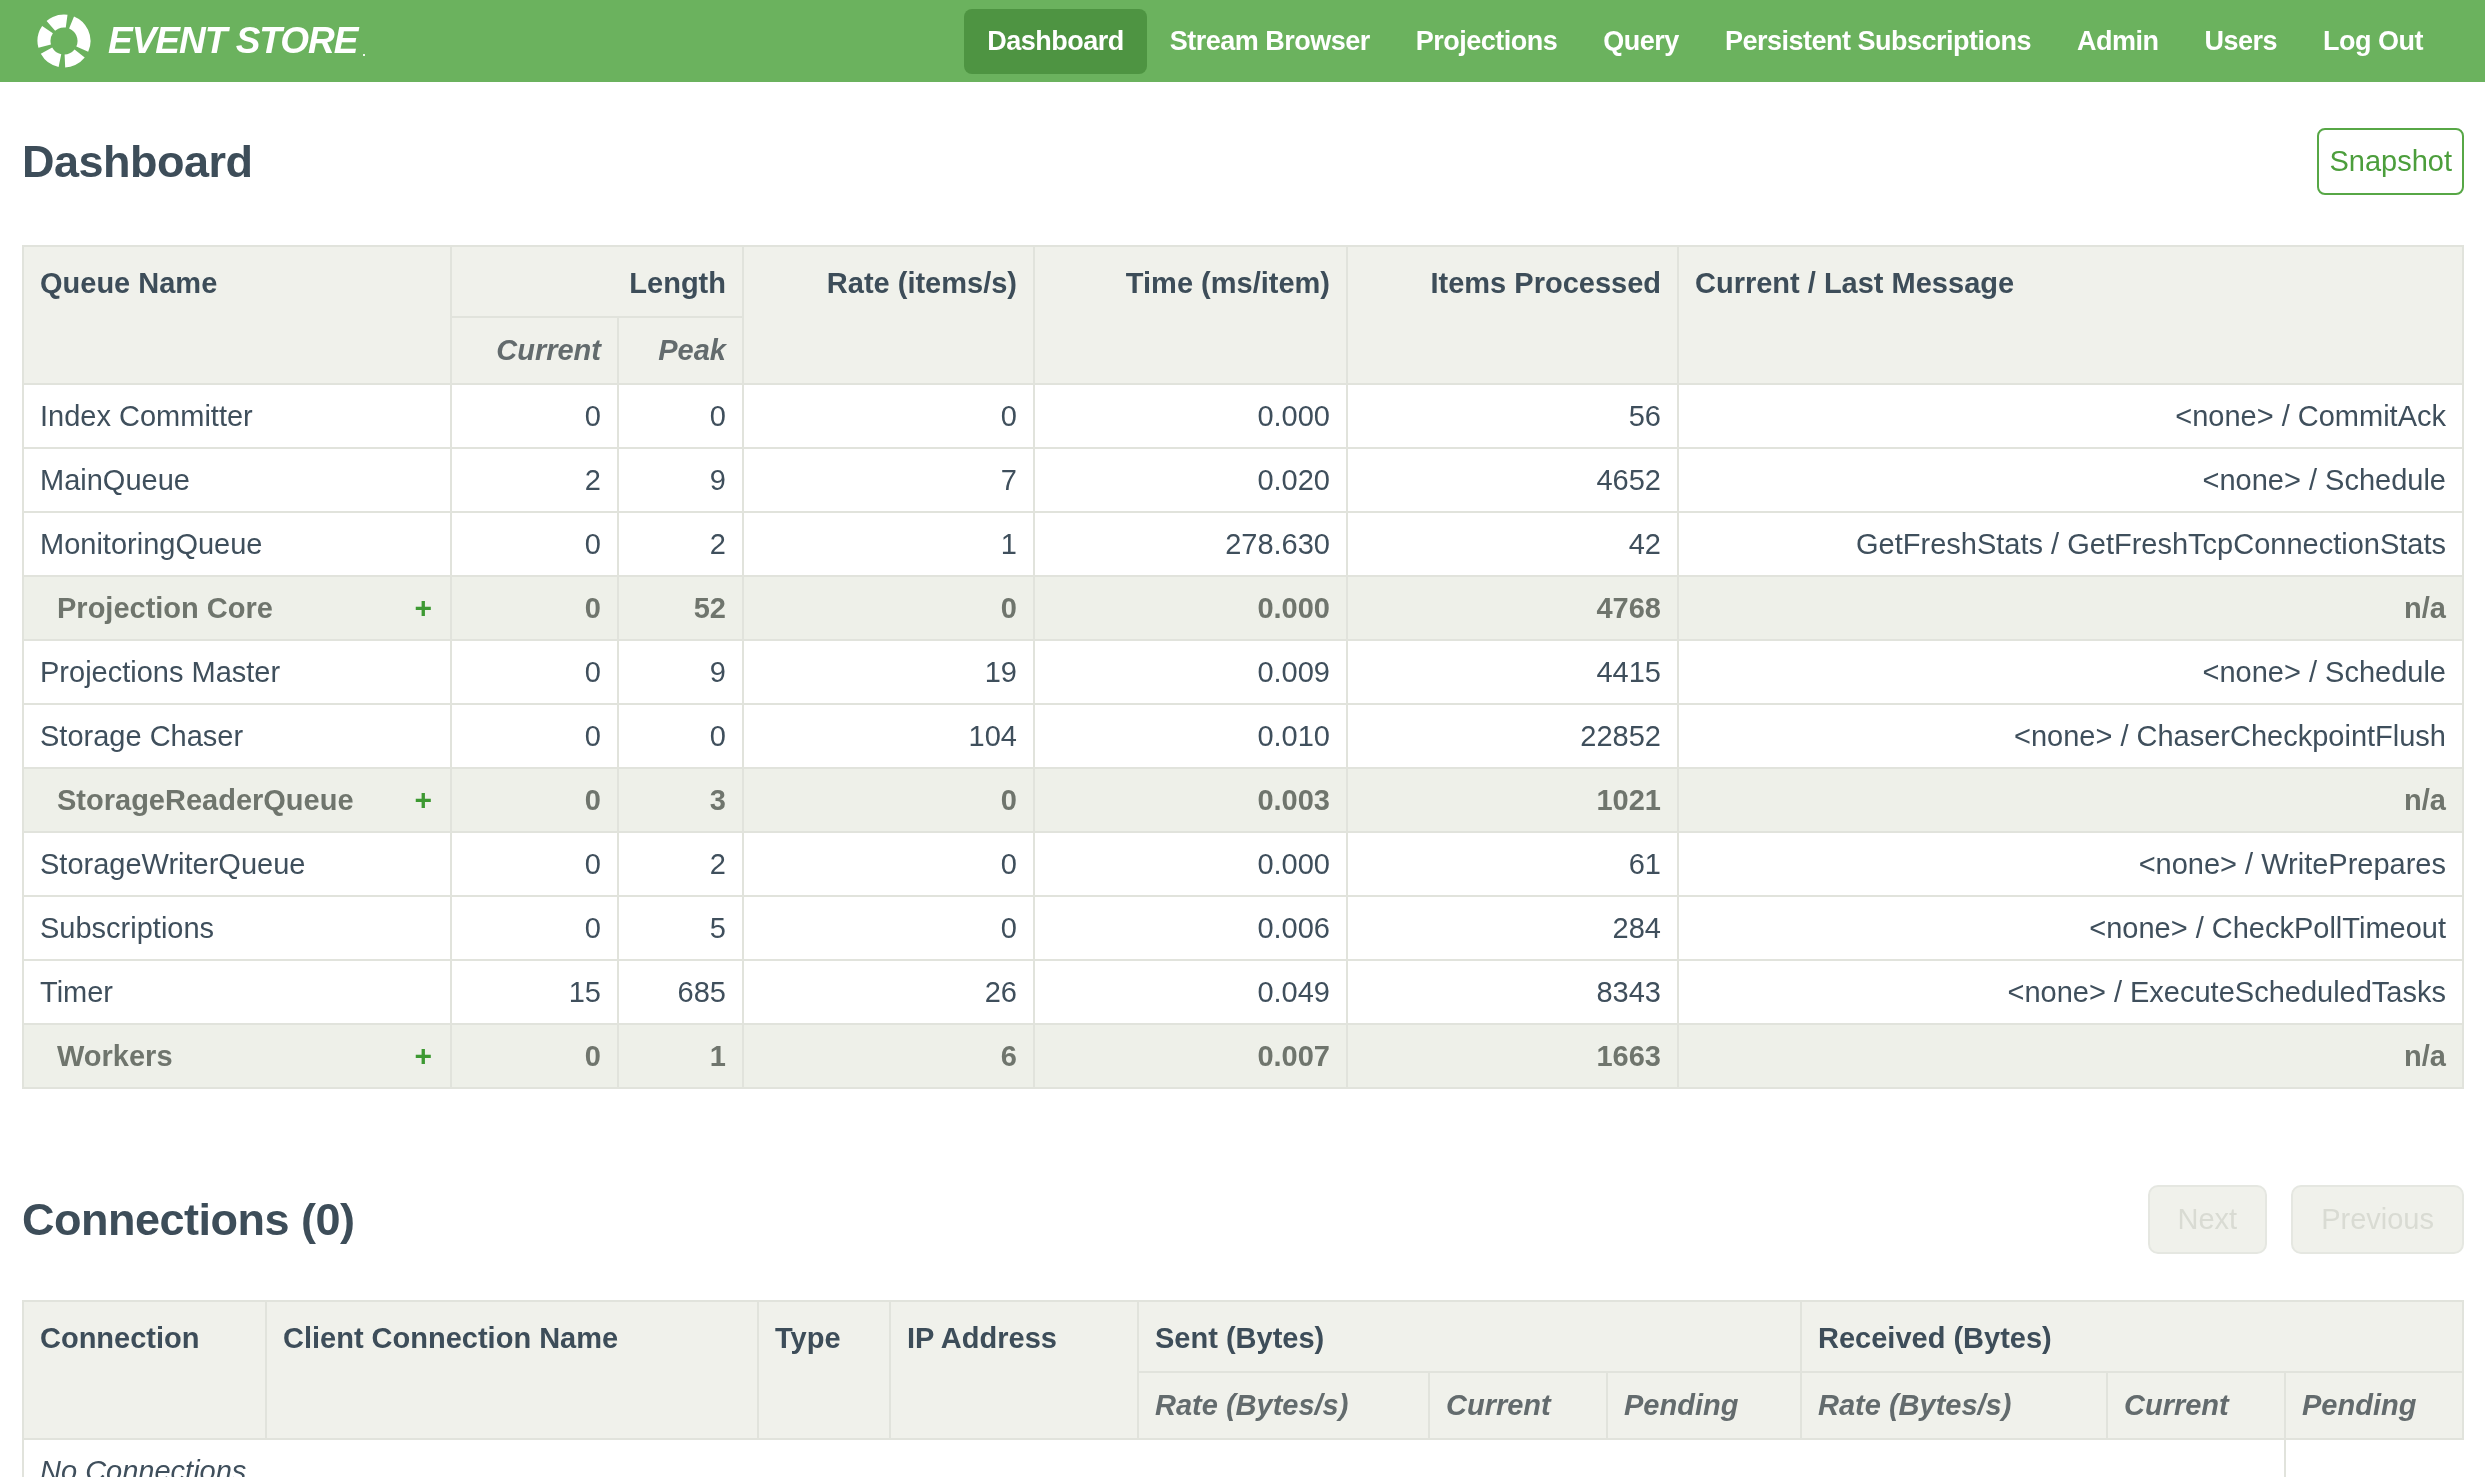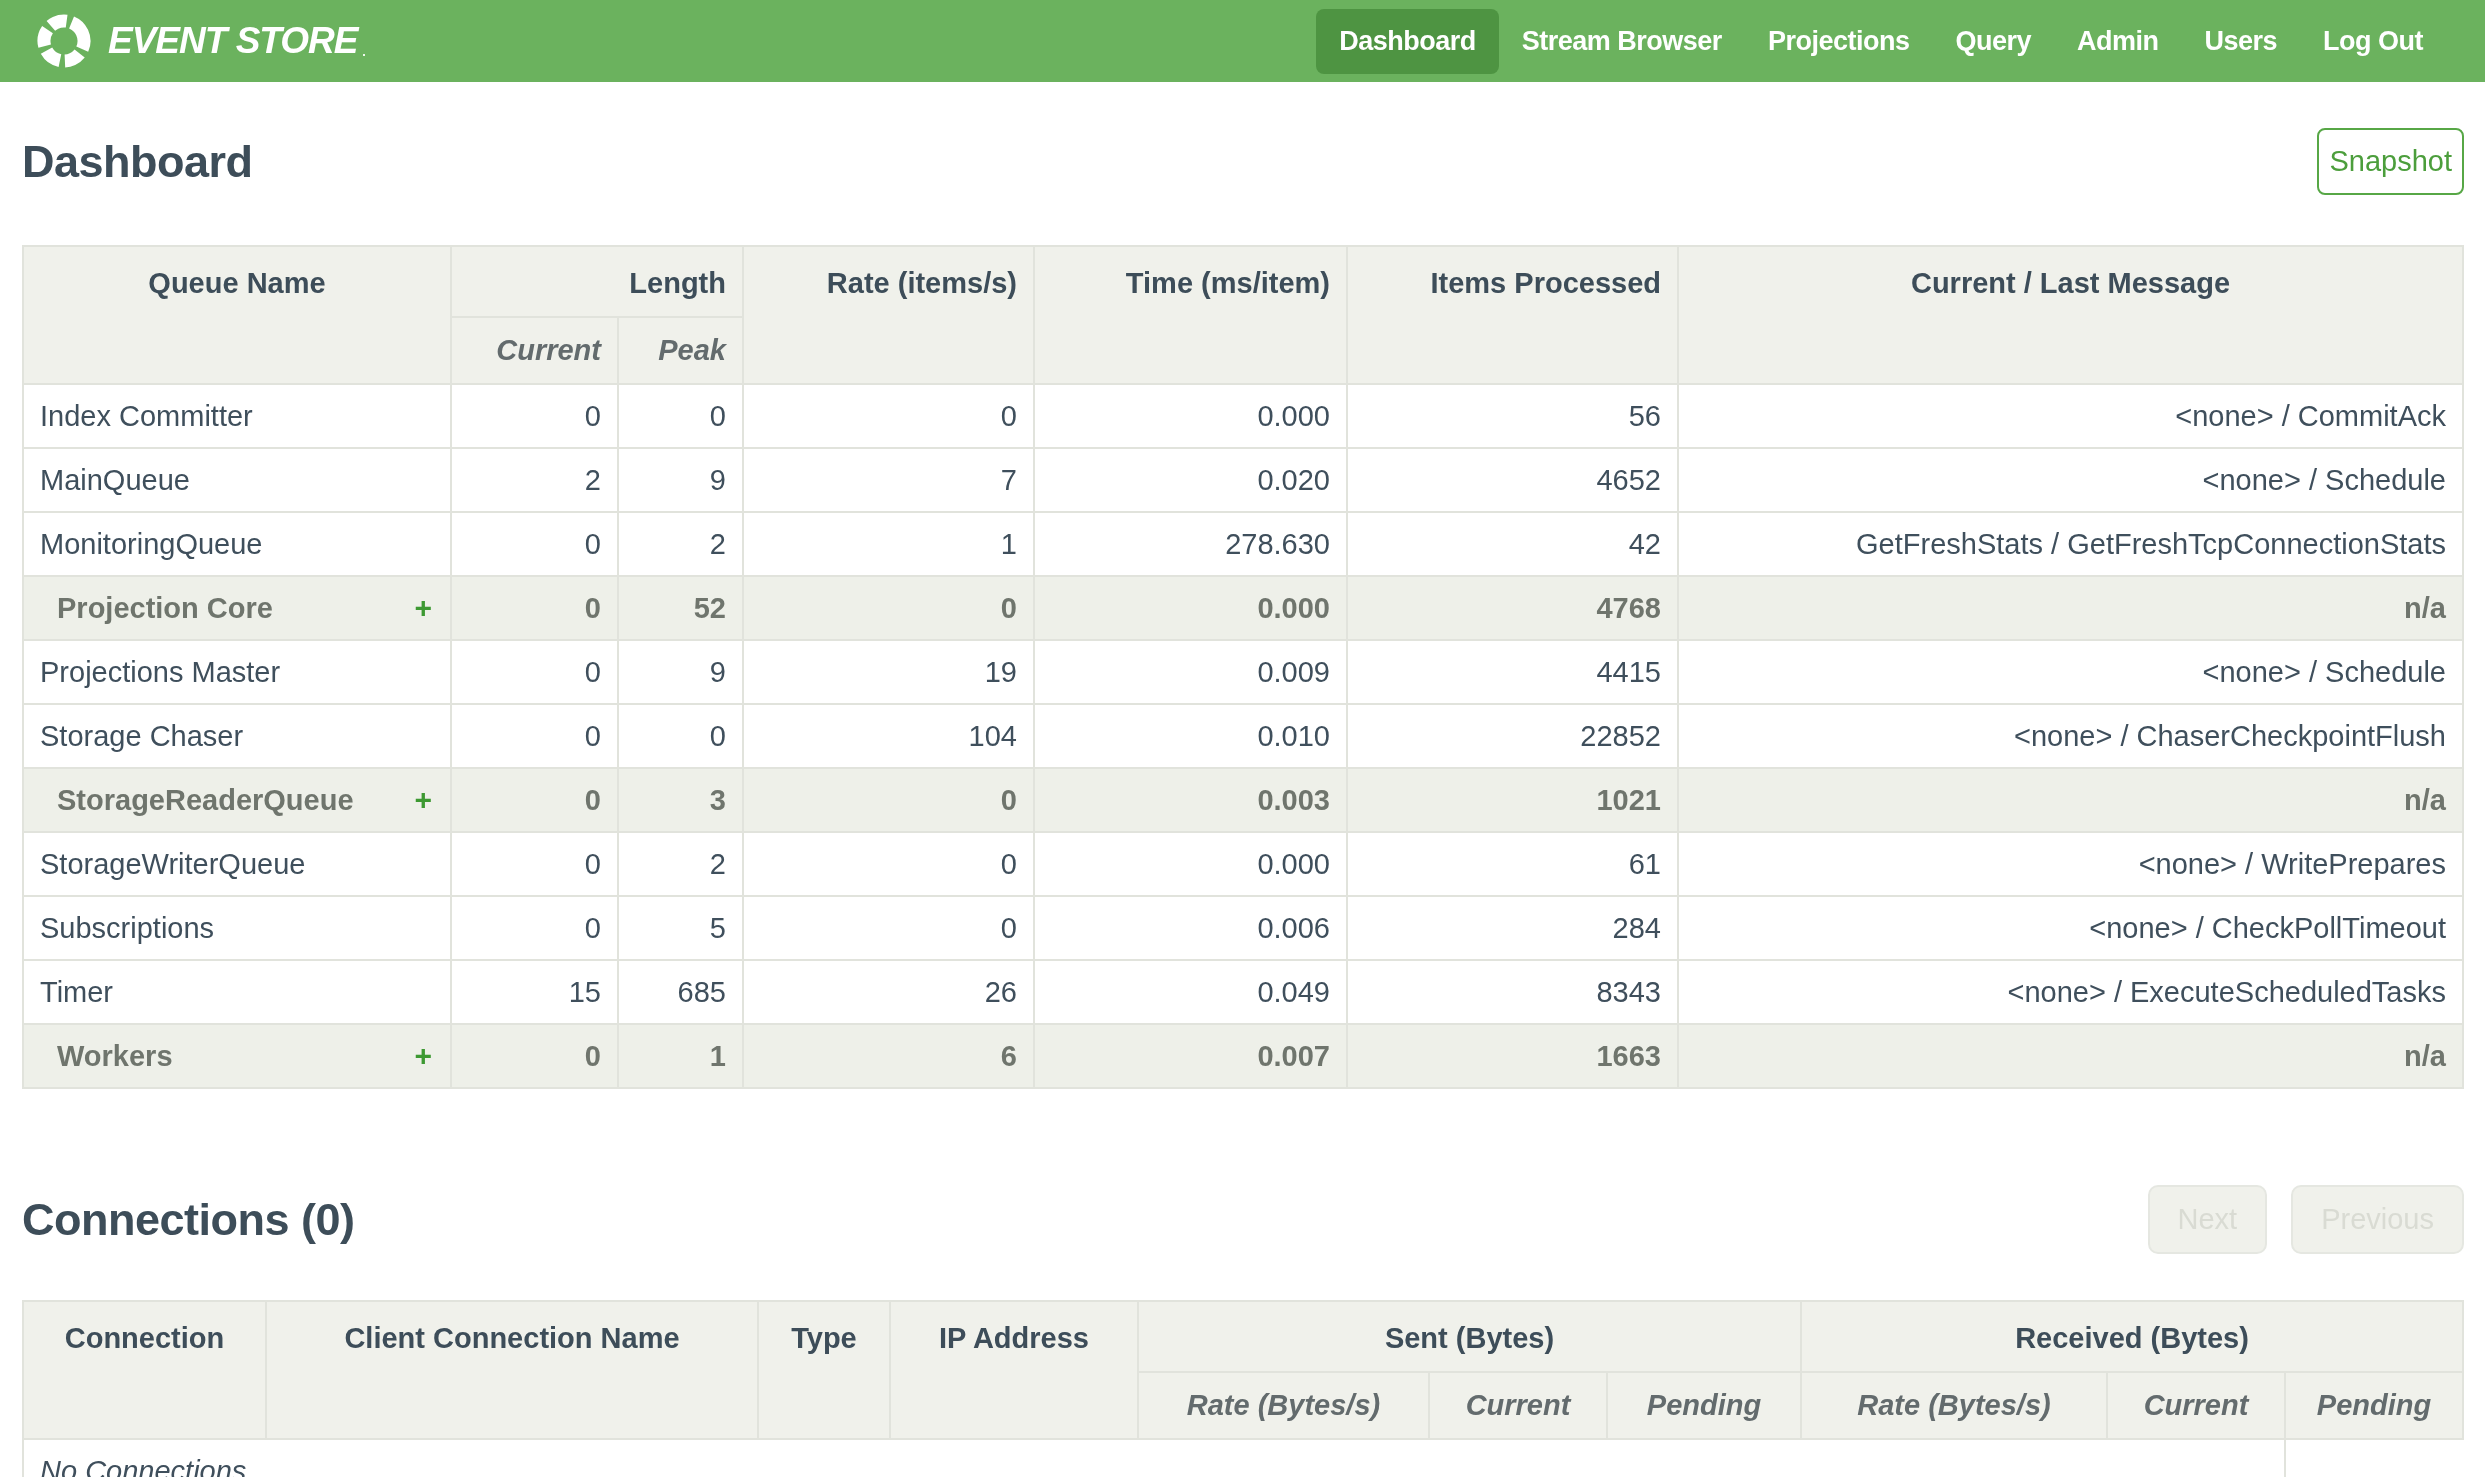--- a/index.html
+++ b/index.html
@@ -77,21 +77,21 @@
   th, td { border: 2px solid #e1e3dc; }
   thead th {
     background: #f0f1eb;
     font-weight: bold;
     color: #3d4d59;
     text-align: right;
     padding: 20px 16px 16px 16px;
     vertical-align: top;
     white-space: nowrap;
   }
-  thead th.al { text-align: center; }
+  thead th.al { text-align: left; }
   thead th.sub {
     font-style: italic;
     color: #636b6d;
     padding: 16px 16px;
     vertical-align: middle;
   }
   tbody td {
     height: 64px;
     padding: 0 16px;
     text-align: right;
@@ -169,20 +169,21 @@
       </svg>
     </span>
     <span class="brand-text">EVENT STORE</span>
     <span class="brand-mark" style="margin-left:-12px; margin-top:18px;">.</span>
   </div>
   <div class="nav-menu">
     <div class="nav-item active">Dashboard</div>
     <div class="nav-item">Stream Browser</div>
     <div class="nav-item">Projections</div>
     <div class="nav-item">Query</div>
+    <div class="nav-item">Persistent Subscriptions</div>
     <div class="nav-item">Admin</div>
     <div class="nav-item">Users</div>
     <div class="nav-item">Log Out</div>
   </div>
 </div>
 
 <div class="content">
 
   <div class="page-header">
     <h1>Dashboard</h1>

